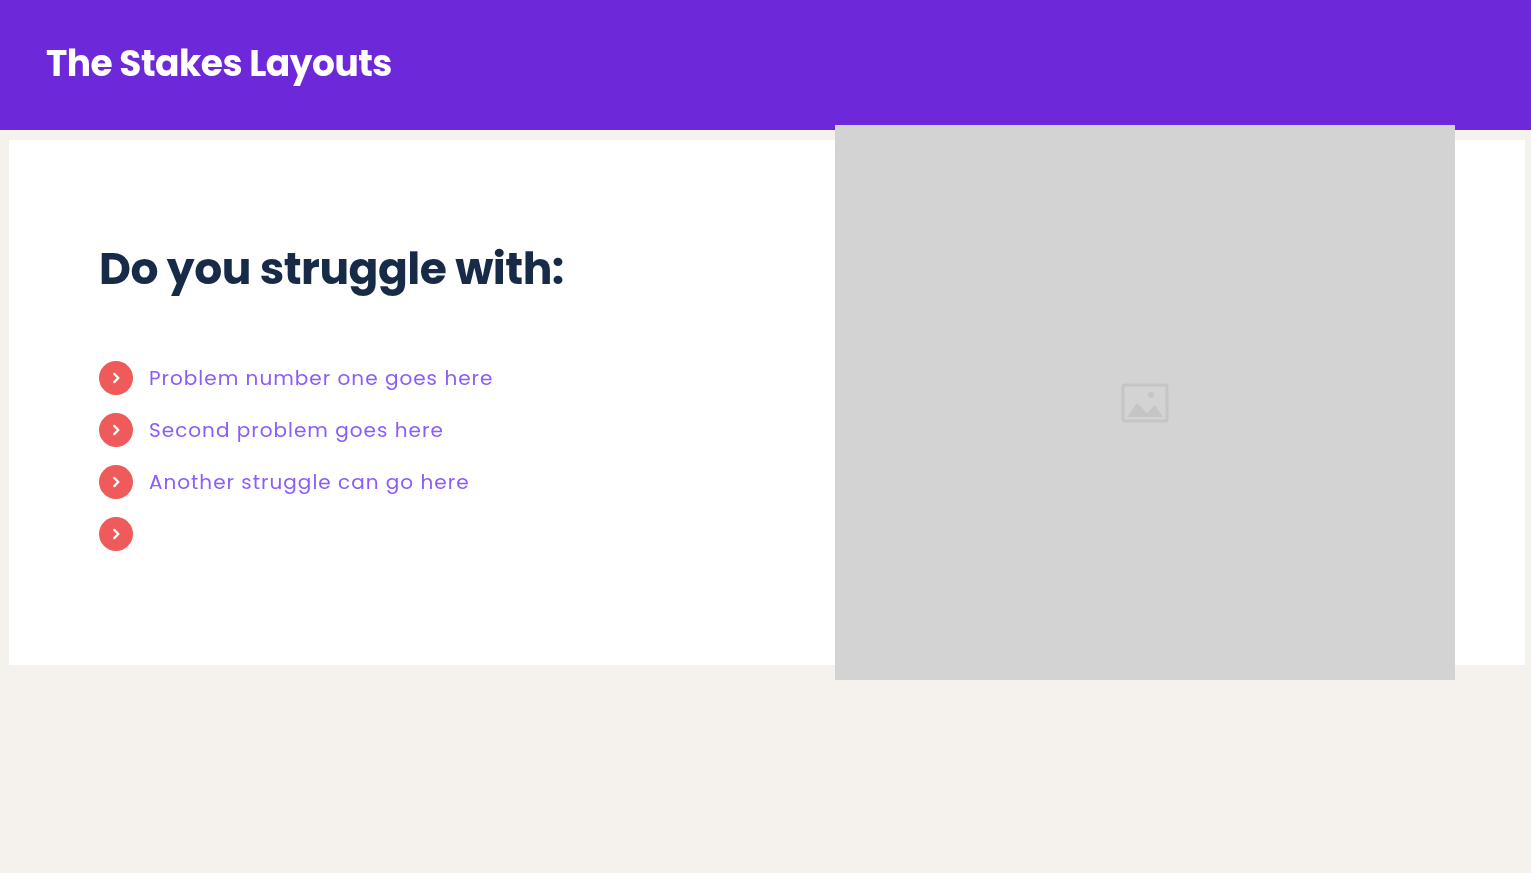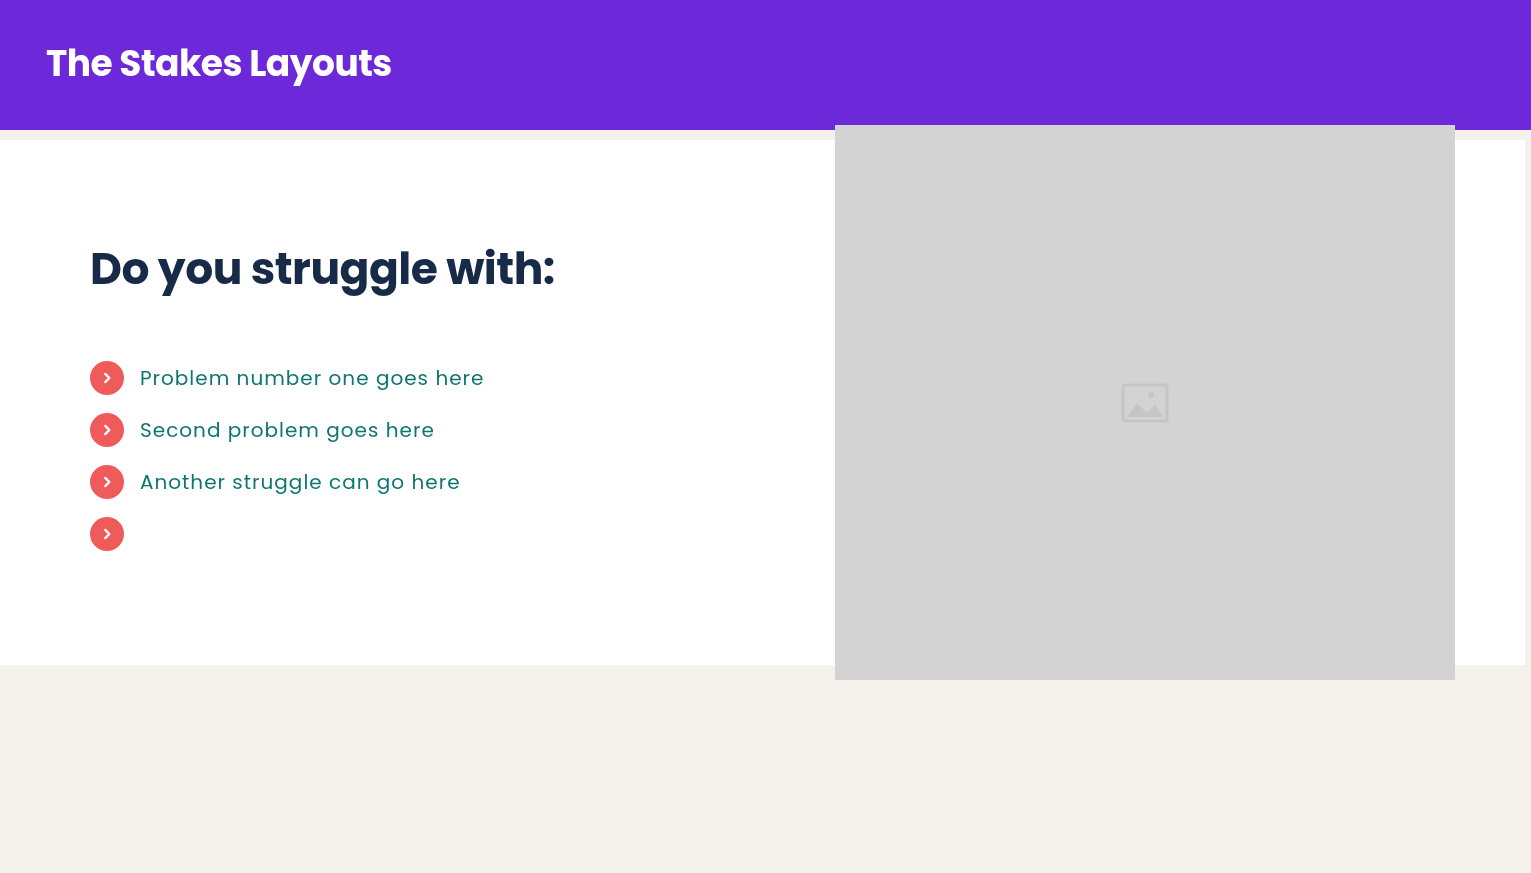--- a/index.html
+++ b/index.html
@@ -20,21 +20,21 @@
       height: 130px;
     }
     .header-title {
       color: #ffffff;
       font-size: 36px;
       font-weight: 700;
       letter-spacing: -0.5px;
     }
     .main-content {
       background: #ffffff;
-      margin: 10px 6px 0 0;
+      margin: 10px 6px 0 9px;
       height: 525px;
       display: flex;
       align-items: center;
       padding: 0;
     }
     .left-column {
       flex: 1;
       padding-left: 90px;
       padding-right: 40px;
     }
@@ -62,21 +62,21 @@
       align-items: center;
       justify-content: center;
       margin-right: 16px;
       flex-shrink: 0;
     }
     .bullet-icon svg {
       width: 14px;
       height: 14px;
     }
     .problem-text {
-      color: #0f766e;
+      color: #8b5cf6;
       font-size: 20px;
       letter-spacing: 1px;
       font-weight: 400;
     }
     .right-column {
       flex: 0 0 auto;
       padding-right: 70px;
       display: flex;
       align-items: center;
       justify-content: center;

